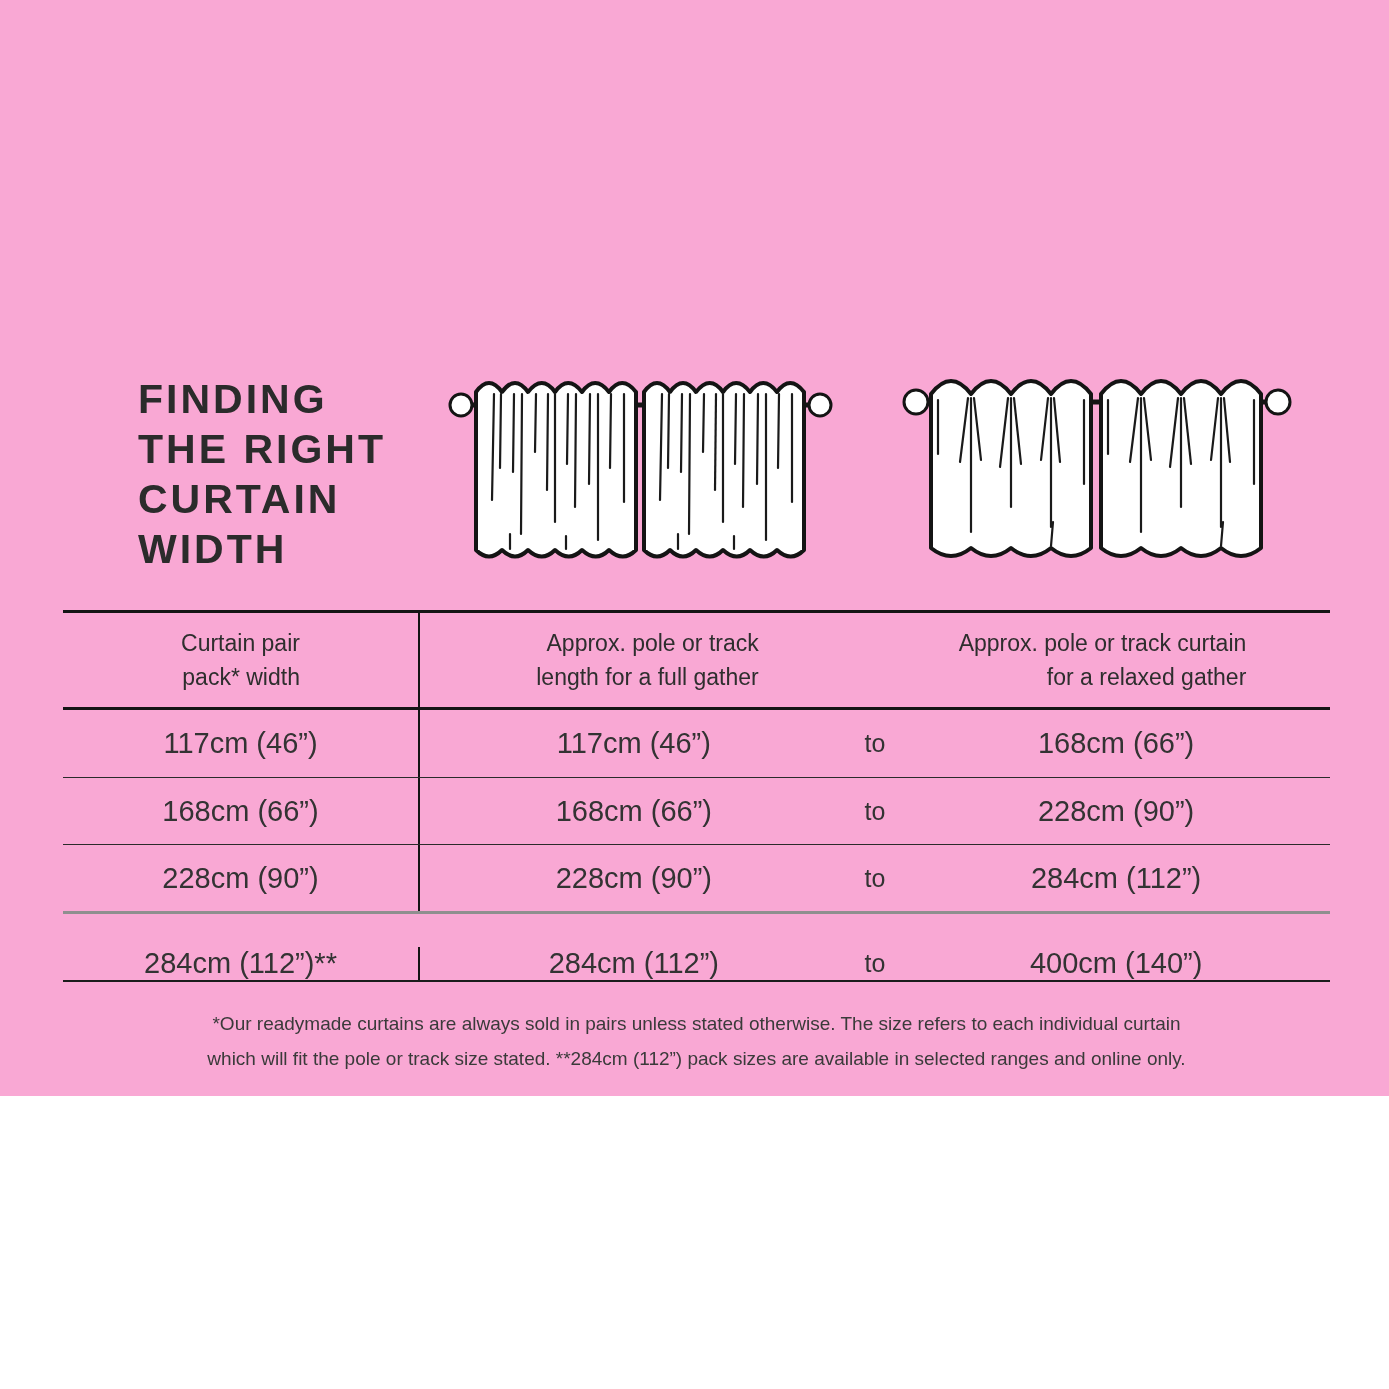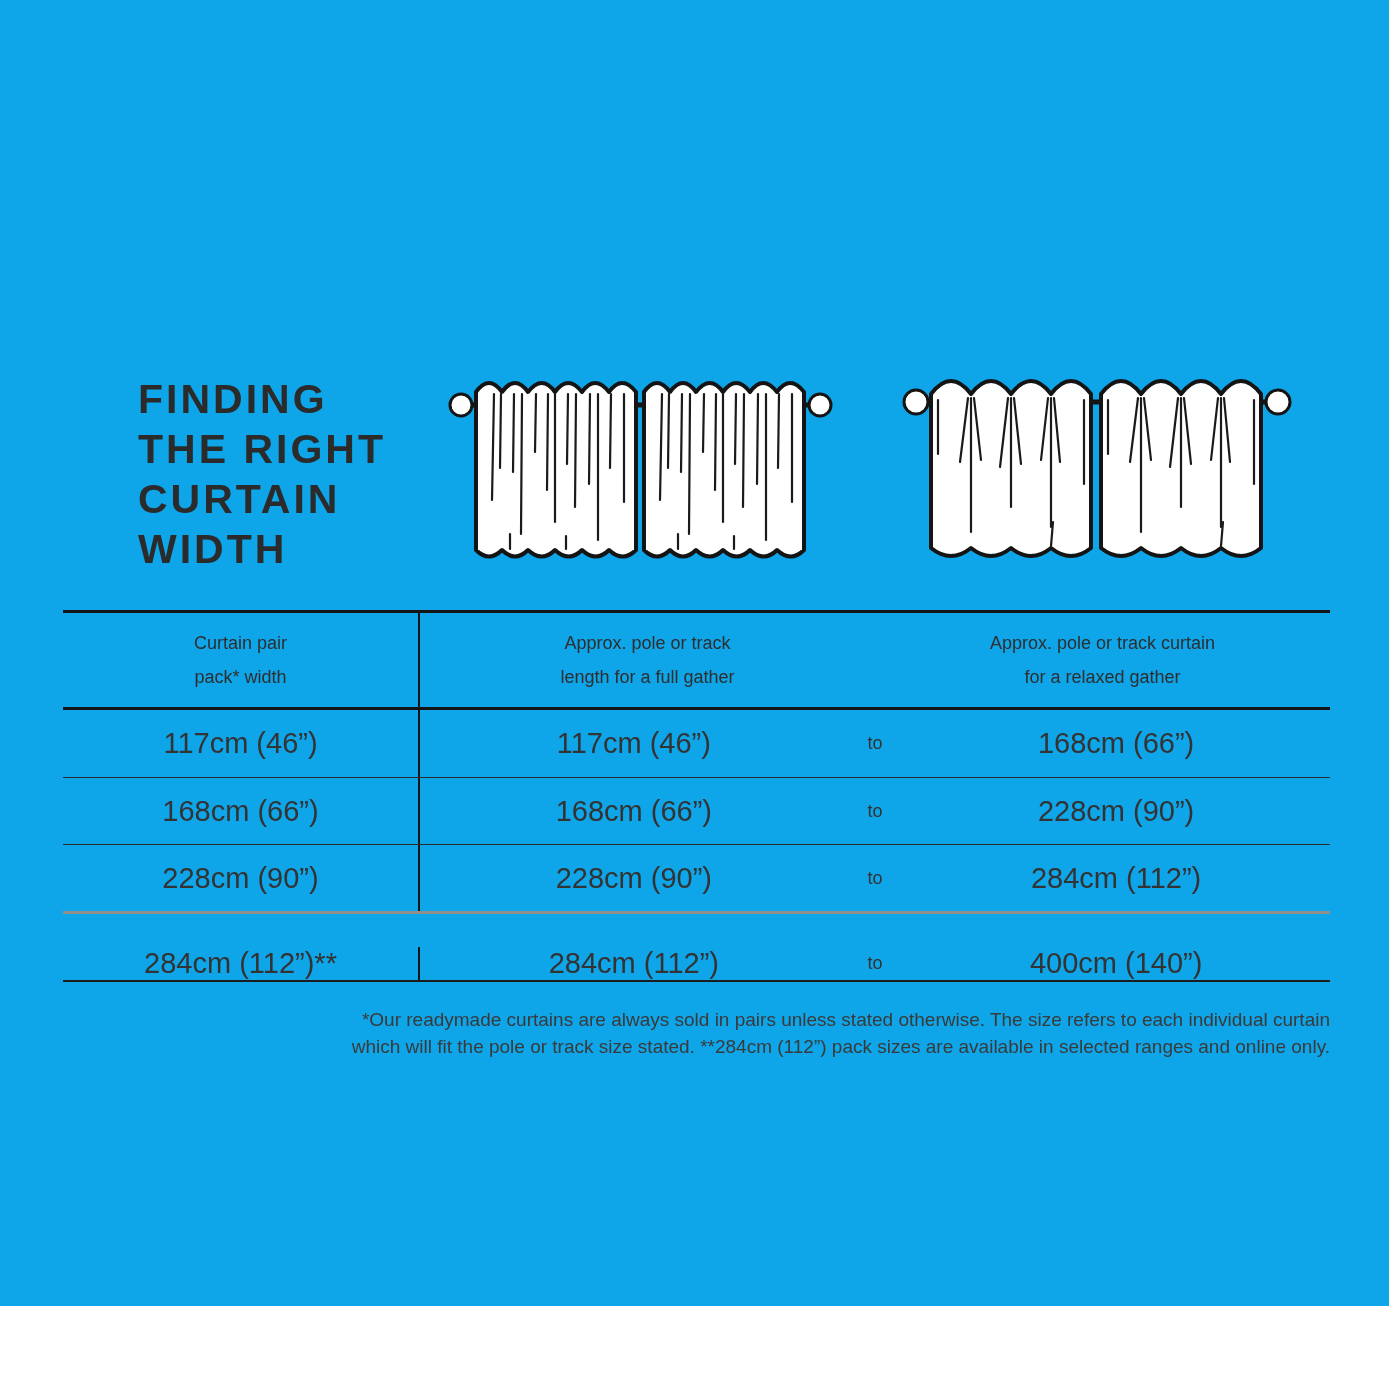--- a/index.html
+++ b/index.html
@@ -4,22 +4,22 @@
 <style>
   * { margin: 0; padding: 0; box-sizing: border-box; }
   html, body { background: #ffffff; }
   body {
     font-family: "Liberation Sans", "DejaVu Sans", sans-serif;
     color: #2e2e2e;
   }
   .canvas {
     position: relative;
     width: 1389px;
-    height: 1306px;
-    background: #0ea5e9;
+    height: 1096px;
+    background: #f9a8d4;
     overflow: hidden;
   }
   
   .title {
     position: absolute;
     left: 138px;
     top: 374px;
     font-size: 41px;
     font-weight: 700;
     line-height: 50px;
@@ -54,54 +54,54 @@
     justify-content: center;
     text-align: center;
   }
   .col-range {
     flex: 1;
     display: flex;
     align-items: center;
   }
   .header-row .col-pack,
   .header-row .h-cell {
-    font-size: 18px;
+    font-size: 23px;
     line-height: 34px;
     color: #2e2e2e;
     white-space: pre-line;
-    text-align: center;
+    text-align: right;
   }
   .h-cell {
     width: 50%;
     display: flex;
     align-items: center;
     justify-content: center;
   }
   .data-row .col-pack { font-size: 29px; color: #333333; }
   .cell-v {
     width: 47%;
     text-align: center;
     font-size: 29px;
     color: #333333;
   }
   .cell-to {
     width: 6%;
     text-align: center;
-    font-size: 18px;
+    font-size: 25px;
     color: #333333;
   }
   
   .footnote {
     position: absolute;
     left: 63px;
     top: 1006px;
     width: 1267px;
-    text-align: right;
+    text-align: center;
     font-size: 19px;
-    line-height: 27px;
+    line-height: 35px;
     color: #3a3a3a;
     white-space: pre-line;
   }
   svg .outline { fill: #ffffff; stroke: #141414; stroke-width: 4; stroke-linejoin: round; }
   svg .rod     { stroke: #141414; stroke-width: 5; }
   svg .finial  { fill: #ffffff; stroke: #141414; stroke-width: 3; }
   svg .pleat   { stroke: #1a1a1a; stroke-width: 2.2; stroke-linecap: round; fill: none; }
 </style>
 </head>
 <body>

